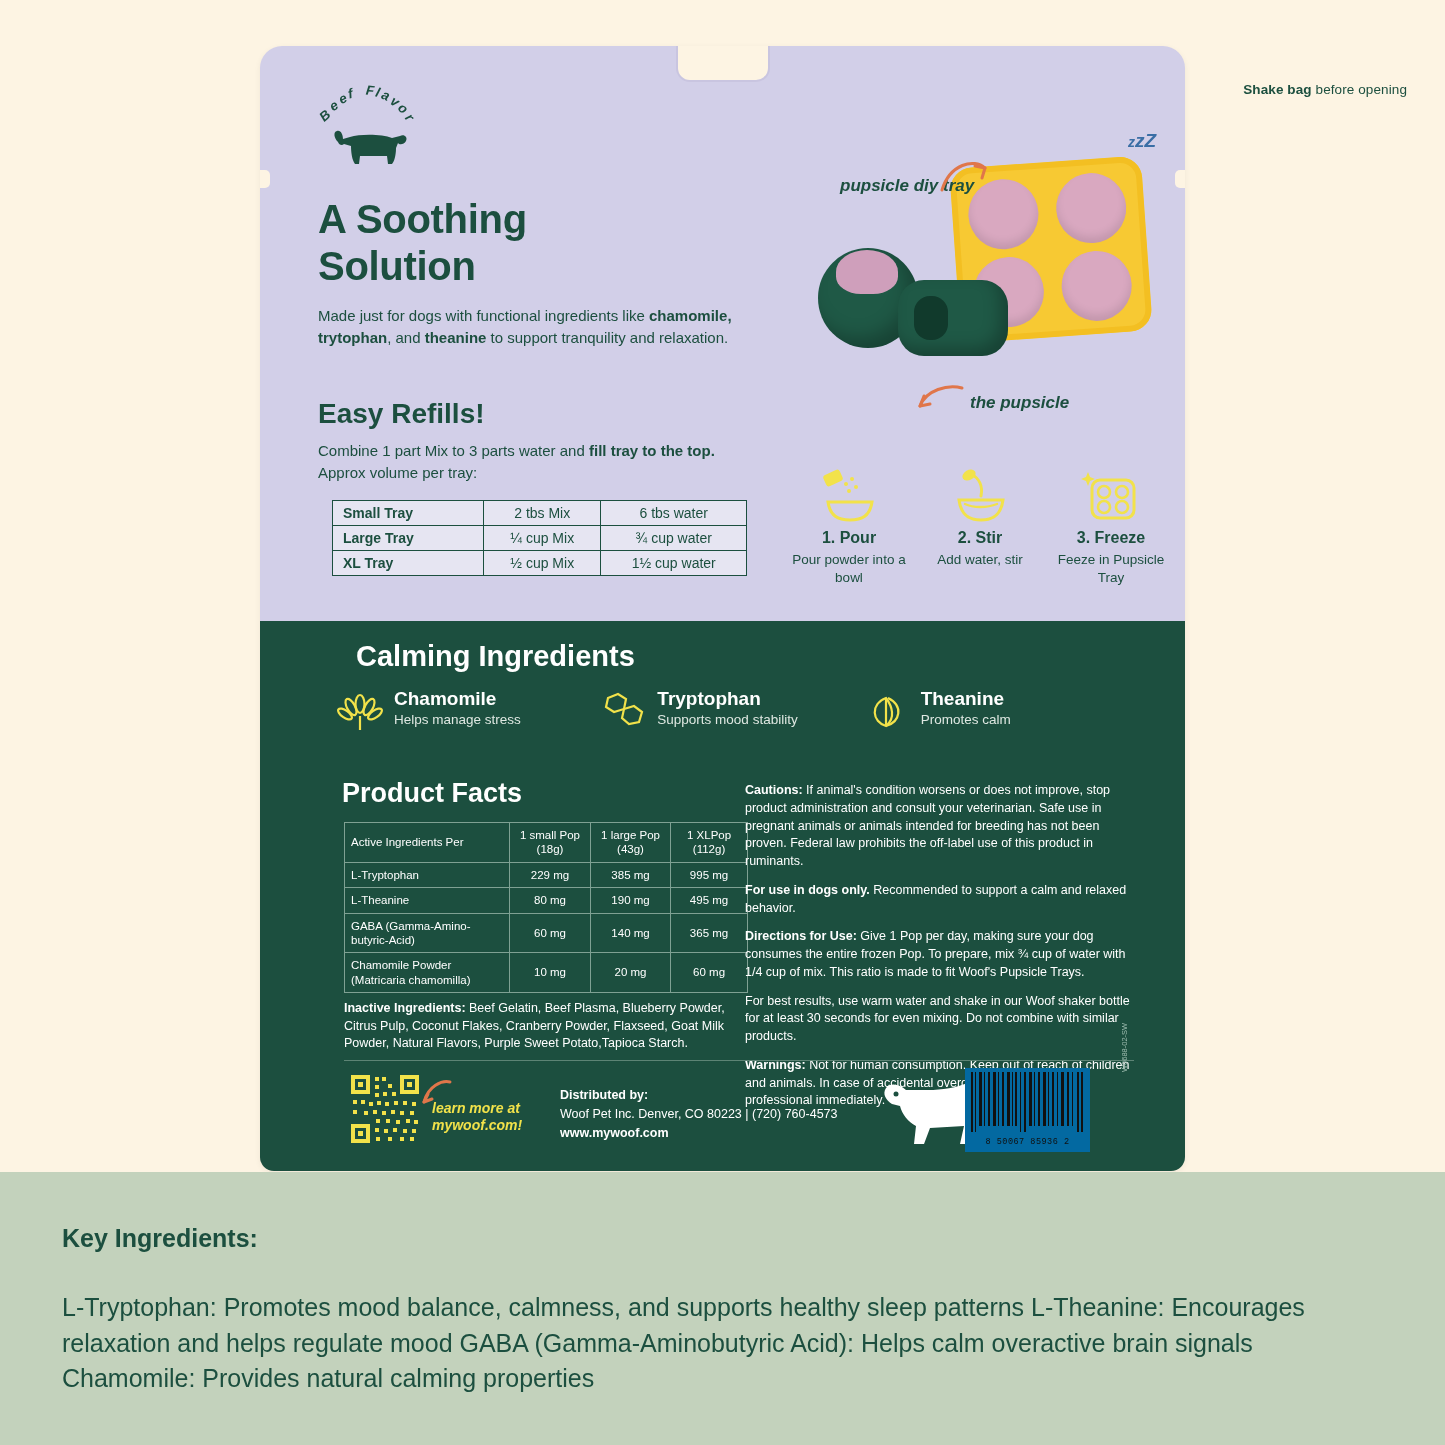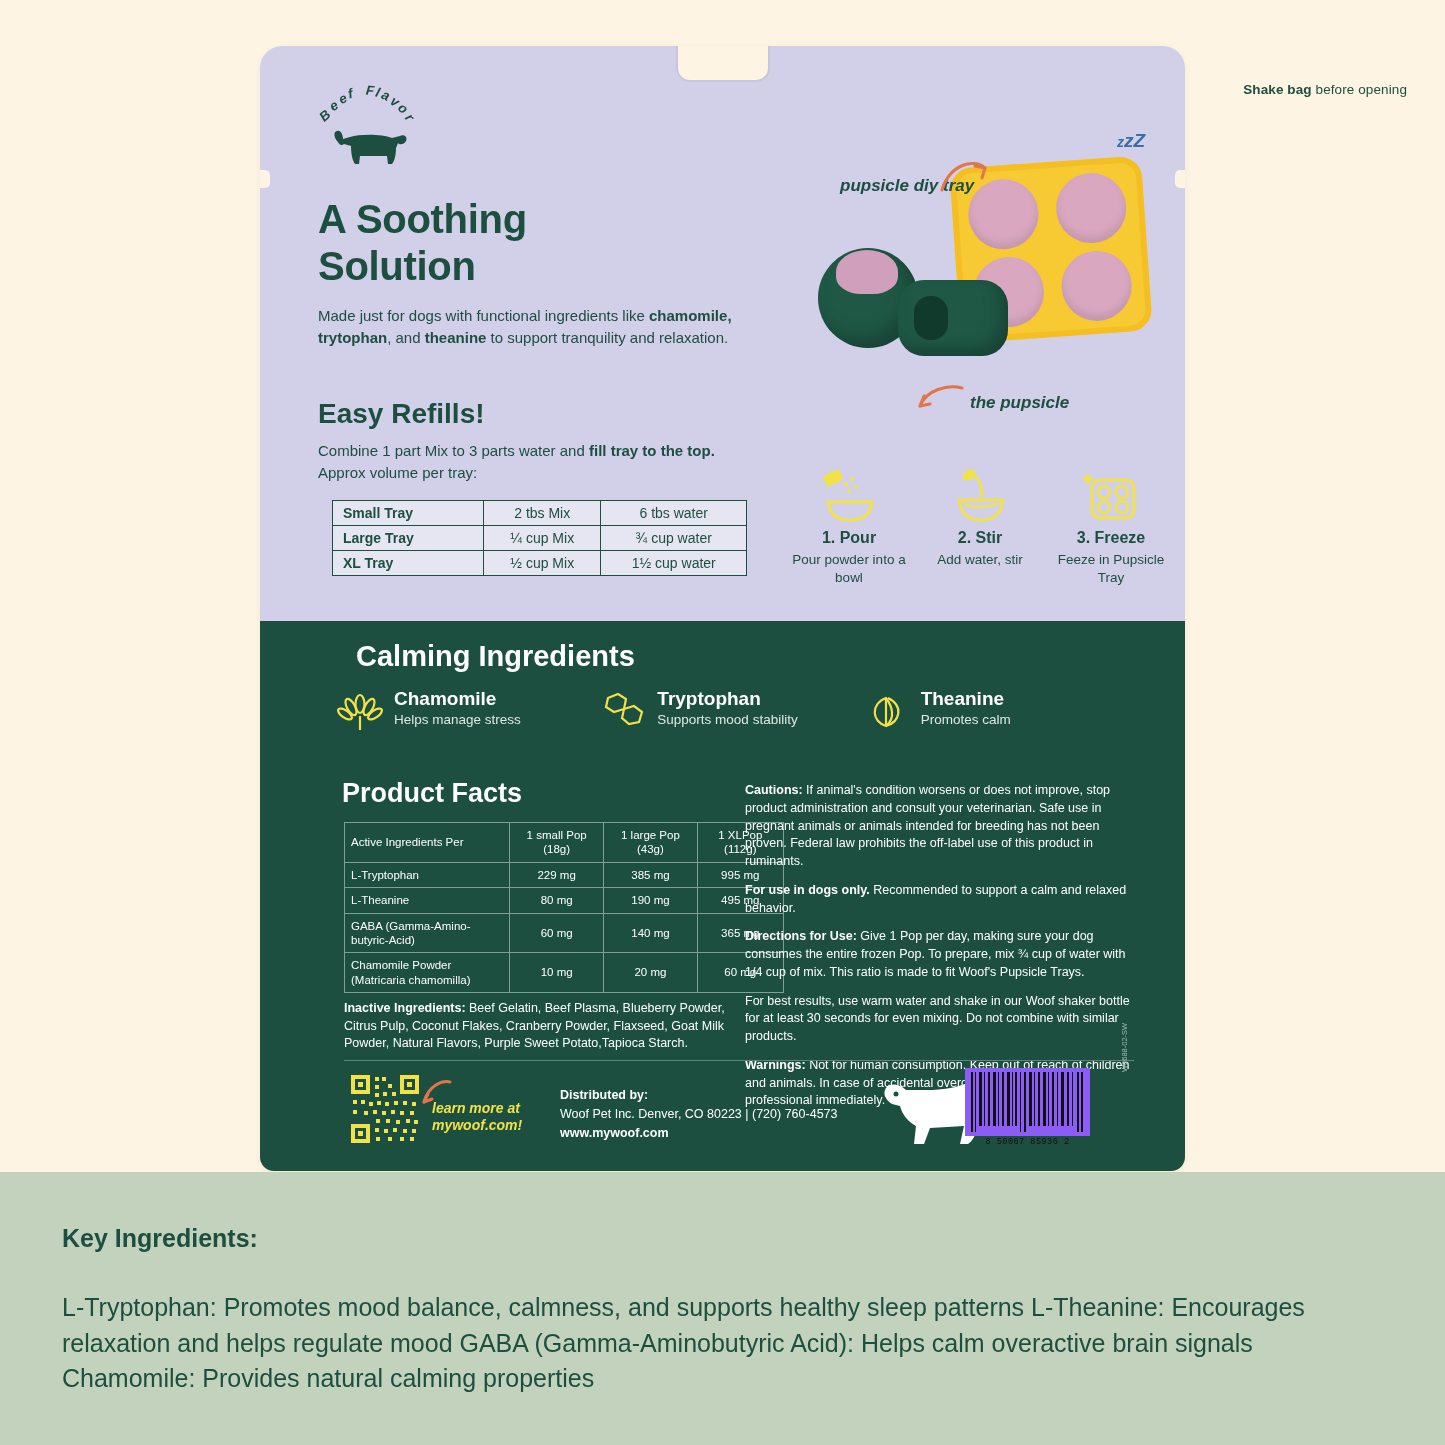--- a/index.html
+++ b/index.html
@@ -246,21 +246,21 @@
     color: #1c4f3f;
     font-size: 17px;
     font-weight: bold;
     font-style: italic;
     line-height: 1.25;
   }
   .callout.pupsicle-tray { left: 50px; top: 45px; width: 140px; }
   .callout.the-pupsicle { left: 180px; top: 262px; }
   .zzz {
     position: absolute;
-    right: 20px;
+    right: 9px;
     top: 0px;
     color: #3a6ea5;
     font-size: 14px;
     font-weight: bold;
     font-style: italic;
   }
   .zzz .z2 { font-size: 19px; }
   .arrow-svg { position: absolute; }
 
   
@@ -308,21 +308,21 @@
     left: 342px;
     top: 778px;
     font-size: 27px;
     font-weight: bold;
     color: #ffffff;
   }
   .facts-table {
     position: absolute;
     left: 344px;
     top: 822px;
-    width: 440px;
+    width: 404px;
     border-collapse: collapse;
     color: #ffffff;
     font-size: 11.5px;
   }
   .facts-table td, .facts-table th {
     border: 1px solid #7fa193;
     padding: 5px 6px;
     text-align: center;
     font-weight: normal;
     line-height: 1.25;
@@ -397,22 +397,22 @@
     left: 880px;
     top: 1074px;
     width: 120px;
     height: 76px;
   }
   .barcode {
     position: absolute;
     left: 965px;
     top: 1068px;
     width: 125px;
-    height: 68px;
-    background: #8b5cf6;
+    height: 84px;
+    background: #0369a1;
     padding: 4px 4px 0 4px;
     box-sizing: border-box;
   }
   .barcode .bars { width: 100%; height: 60px; }
   .barcode .bc-num {
     font-size: 8.5px;
     color: #111;
     text-align: center;
     letter-spacing: 0.5px;
     margin-top: 1px;

